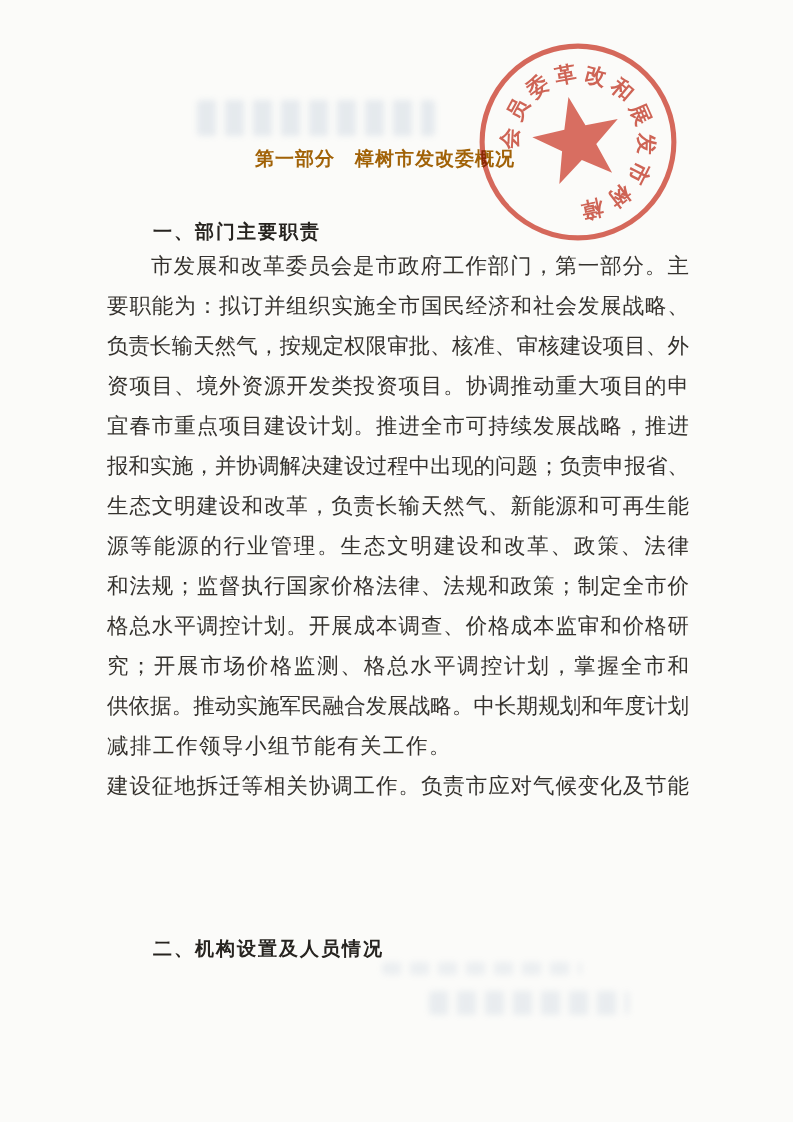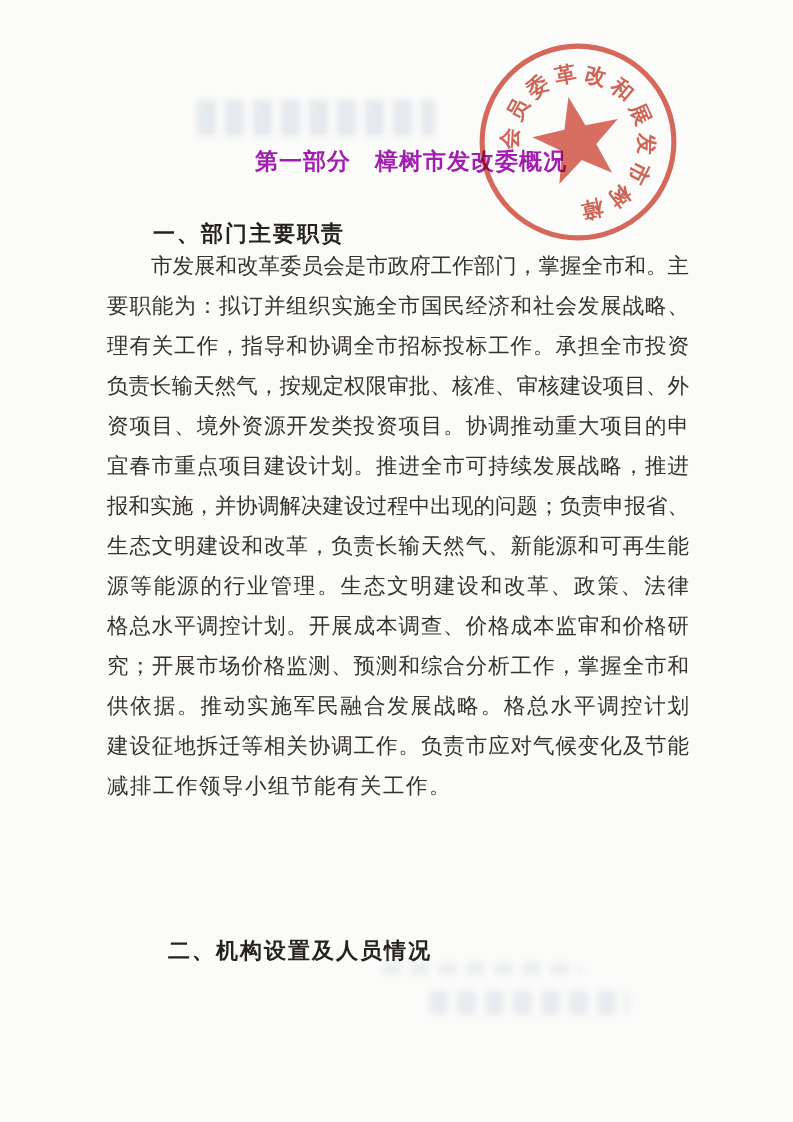--- a/index.html
+++ b/index.html
@@ -19,30 +19,30 @@
     background:repeating-linear-gradient(90deg,
       rgba(130,155,185,.45) 0 19px,
       rgba(130,155,185,0) 19px 28px);
   }
   .bleed-top{top:100px;left:197px;width:238px;height:36px;opacity:.40;}
   .bleed-bottom-1{top:962px;left:382px;width:200px;height:13px;opacity:.28;}
   .bleed-bottom-2{top:991px;left:429px;width:200px;height:24px;opacity:.33;}
 
   .doc-title{
     position:absolute;top:146px;left:255px;
-    font-size:23px;font-weight:bold;color:#a21caf;
+    font-size:19px;font-weight:bold;color:#a16207;
     letter-spacing:1px;white-space:nowrap;
   }
   .section-heading{
     position:absolute;left:153px;
-    font-size:22px;font-weight:bold;color:#26231f;
+    font-size:19px;font-weight:bold;color:#26231f;
     letter-spacing:2px;white-space:nowrap;
   }
   .heading-1{top:219px;}
-  .heading-2{top:936px;margin-left:15px;}
+  .heading-2{top:936px;}
 
   .paragraph{
     position:absolute;top:246px;left:107px;width:582px;
     color:#35322e;font-size:21.5px;
   }
   .bline{
     height:40px;line-height:40px;
     text-align:justify;text-align-last:justify;
     overflow:hidden;white-space:normal;
   }
@@ -85,31 +85,31 @@
         <text x="100" y="40" text-anchor="middle" transform="rotate(-10.5 100 100)">革</text>
         <text x="100" y="40" text-anchor="middle" transform="rotate(-36 100 100)">委</text>
         <text x="100" y="40" text-anchor="middle" transform="rotate(-61.5 100 100)">员</text>
         <text x="100" y="40" text-anchor="middle" transform="rotate(-87 100 100)">会</text>
       </g>
   </svg>
 
   <div class="section-heading heading-1">一、部门主要职责</div>
 
   <div class="paragraph" id="paragraph">
-      <div class="bline first">市发展和改革委员会是市政府工作部门，掌握全市和。主</div>
+      <div class="bline first">市发展和改革委员会是市政府工作部门，第一部分。主</div>
       <div class="bline">要职能为：拟订并组织实施全市国民经济和社会发展战略、</div>
-      <div class="bline">理有关工作，指导和协调全市招标投标工作。承担全市投资</div>
       <div class="bline">负责长输天然气，按规定权限审批、核准、审核建设项目、外</div>
       <div class="bline">资项目、境外资源开发类投资项目。协调推动重大项目的申</div>
       <div class="bline">宜春市重点项目建设计划。推进全市可持续发展战略，推进</div>
       <div class="bline">报和实施，并协调解决建设过程中出现的问题；负责申报省、</div>
       <div class="bline">生态文明建设和改革，负责长输天然气、新能源和可再生能</div>
       <div class="bline">源等能源的行业管理。生态文明建设和改革、政策、法律</div>
+      <div class="bline">和法规；监督执行国家价格法律、法规和政策；制定全市价</div>
       <div class="bline">格总水平调控计划。开展成本调查、价格成本监审和价格研</div>
-      <div class="bline">究；开展市场价格监测、预测和综合分析工作，掌握全市和</div>
-      <div class="bline">供依据。推动实施军民融合发展战略。格总水平调控计划</div>
+      <div class="bline">究；开展市场价格监测、格总水平调控计划，掌握全市和</div>
+      <div class="bline">供依据。推动实施军民融合发展战略。中长期规划和年度计划</div>
+      <div class="bline last">减排工作领导小组节能有关工作。</div>
       <div class="bline">建设征地拆迁等相关协调工作。负责市应对气候变化及节能</div>
-      <div class="bline last">减排工作领导小组节能有关工作。</div>
     </div>
 
   <div class="section-heading heading-2">二、机构设置及人员情况</div>
 
 </div>
 
 </body></html>

